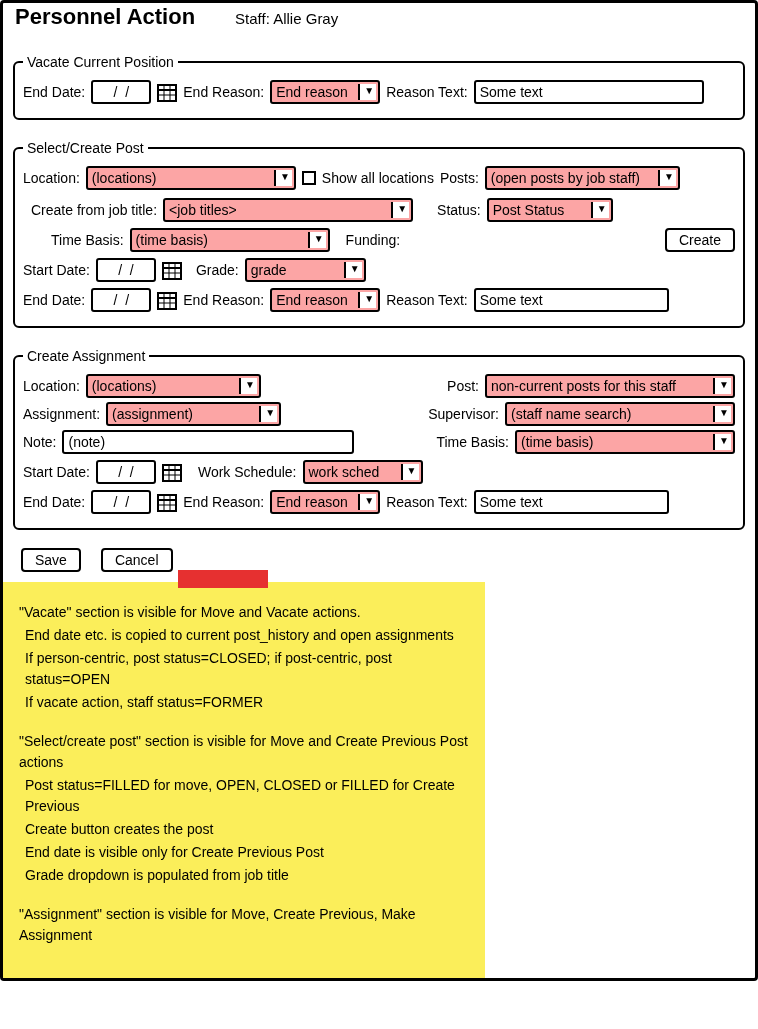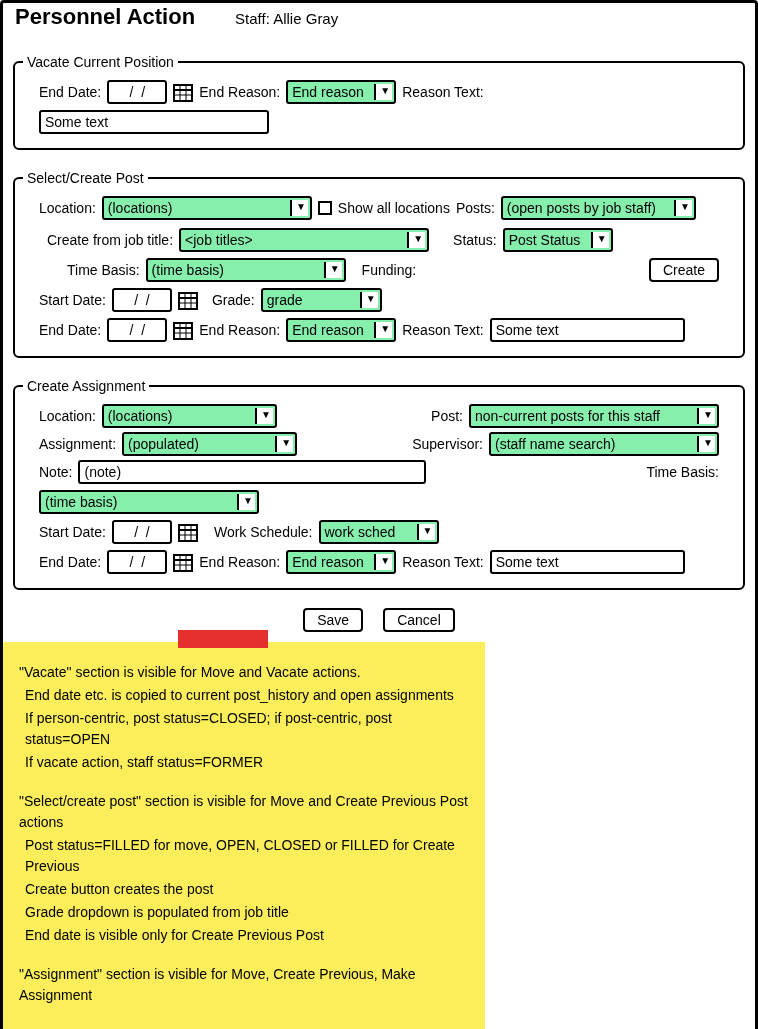--- a/index.html
+++ b/index.html
@@ -29,38 +29,38 @@
 legend {
   font-size: 14px;
   padding: 0 4px;
   background: #fff;
 }
 .row {
   display: flex;
   align-items: center;
   flex-wrap: wrap;
   gap: 6px;
-  margin: 4px 16px;
+  margin: 4px 0;
 }
 .lbl { font-size: 14px; white-space: nowrap; }
 .inp {
   border: 2.5px solid #000;
   border-radius: 3px;
   font-family: inherit;
   font-size: 14px;
   padding: 2px 4px;
   background: #fff;
   height: 24px;
 }
 .sel {
   border: 2.5px solid #000;
   border-radius: 3px;
   font-family: inherit;
   font-size: 14px;
-  background: #86efac;
+  background: #fca5a5;
   height: 24px;
   display: inline-flex;
   align-items: center;
   position: relative;
   padding: 0 6px 0 4px;
 }
 .sel::after {
   content: "";
   position: absolute;
   right: 2px;
@@ -94,21 +94,21 @@
   border: 2.5px solid #000;
   border-radius: 4px;
   font-family: inherit;
   font-size: 14px;
   background: #fff;
   padding: 2px 12px;
   cursor: pointer;
 }
 .action-row {
   display: flex;
-  justify-content: center;
+  justify-content: flex-start;
   gap: 20px;
   padding: 8px 18px;
 }
 .sticky-container {
   position: relative;
   margin-top: 2px;
 }
 .red-tab {
   position: absolute;
   top: -12px;
@@ -166,21 +166,21 @@
     <span class="chk"></span>
     <span class="lbl">Show all locations</span>
     <span class="lbl">Posts:</span>
     <span class="sel" style="width:195px">(open posts by job staff)</span>
   </div>
   <div class="row" style="margin-top:8px">
     <span class="lbl" style="margin-left:8px">Create from job title:</span>
     <span class="sel" style="width:250px">&lt;job titles&gt;</span>
     <span style="width:12px"></span>
     <span class="lbl">Status:</span>
-    <span class="sel" style="width:110px">Post Status</span>
+    <span class="sel" style="width:126px">Post Status</span>
   </div>
   <div class="row" style="margin-top:6px">
     <span class="lbl" style="margin-left:28px">Time Basis:</span>
     <span class="sel" style="width:200px">(time basis)</span>
     <span class="lbl" style="margin-left:10px">Funding:</span>
     <span style="flex:1"></span>
     <button class="btn">Create</button>
   </div>
   <div class="row" style="margin-top:6px">
     <span class="lbl">Start Date:</span>
@@ -216,28 +216,28 @@
   <legend>Create Assignment</legend>
   <div class="row">
     <span class="lbl">Location:</span>
     <span class="sel" style="width:175px">(locations)</span>
     <span style="flex:1"></span>
     <span class="lbl">Post:</span>
     <span class="sel" style="width:250px">non-current posts for this staff</span>
   </div>
   <div class="row">
     <span class="lbl">Assignment:</span>
-    <span class="sel" style="width:175px">(populated)</span>
+    <span class="sel" style="width:175px">(assignment)</span>
     <span style="flex:1"></span>
     <span class="lbl">Supervisor:</span>
     <span class="sel" style="width:230px">(staff name search)</span>
   </div>
   <div class="row">
     <span class="lbl">Note:</span>
-    <input class="inp" style="width: 348px;" value="(note)">
+    <input class="inp" style="width: 292px;" value="(note)">
     <span style="flex:1"></span>
     <span class="lbl">Time Basis:</span>
     <span class="sel" style="width:220px">(time basis)</span>
   </div>
   <div class="row" style="margin-top:6px">
     <span class="lbl">Start Date:</span>
     <input class="inp w-date" value="/  /" style="">
     <span class="cal"><svg viewBox="0 0 20 20">
           <rect x="1" y="3" width="18" height="16" fill="none" stroke="#000" stroke-width="2"></rect>
           <line x1="1" y1="8" x2="19" y2="8" stroke="#000" stroke-width="2"></line>
@@ -274,19 +274,19 @@
   <div class="red-tab"></div>
   <div class="sticky">
     <p>"Vacate" section is visible for Move and Vacate actions.</p>
     <p class="indent">End date etc. is copied to current post_history and open assignments</p>
     <p class="indent">If person-centric, post status=CLOSED; if post-centric, post status=OPEN</p>
     <p class="indent">If vacate action, staff status=FORMER</p>
     <div class="gap"></div>
     <p>"Select/create post" section is visible for Move and Create Previous Post actions</p>
     <p class="indent">Post status=FILLED for move, OPEN, CLOSED or FILLED for Create Previous</p>
     <p class="indent">Create button creates the post</p>
+    <p class="indent">End date is visible only for Create Previous Post</p>
     <p class="indent">Grade dropdown is populated from job title</p>
-    <p class="indent">End date is visible only for Create Previous Post</p>
     <div class="gap"></div>
     <p>"Assignment" section is visible for Move, Create Previous, Make Assignment</p>
 
   </div>
 </div>
 
 </body></html>

